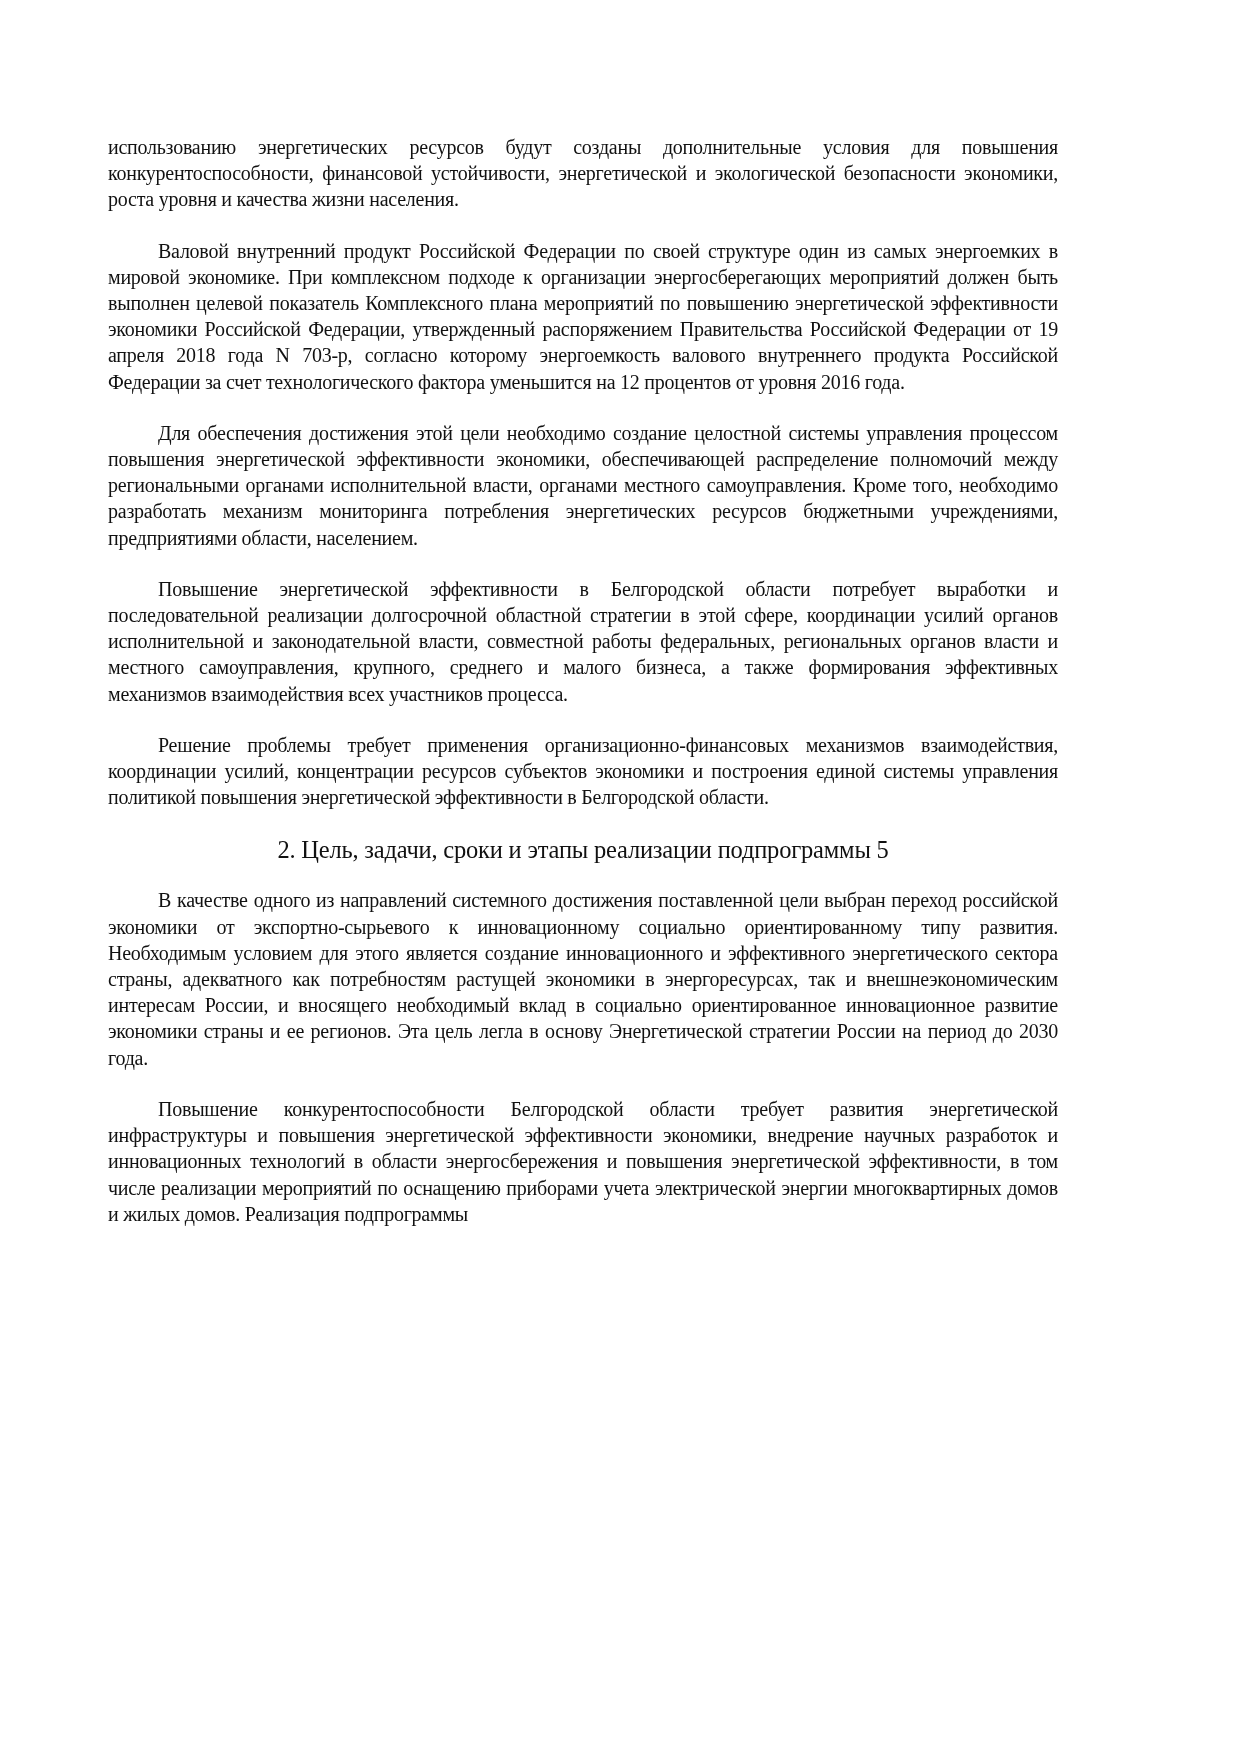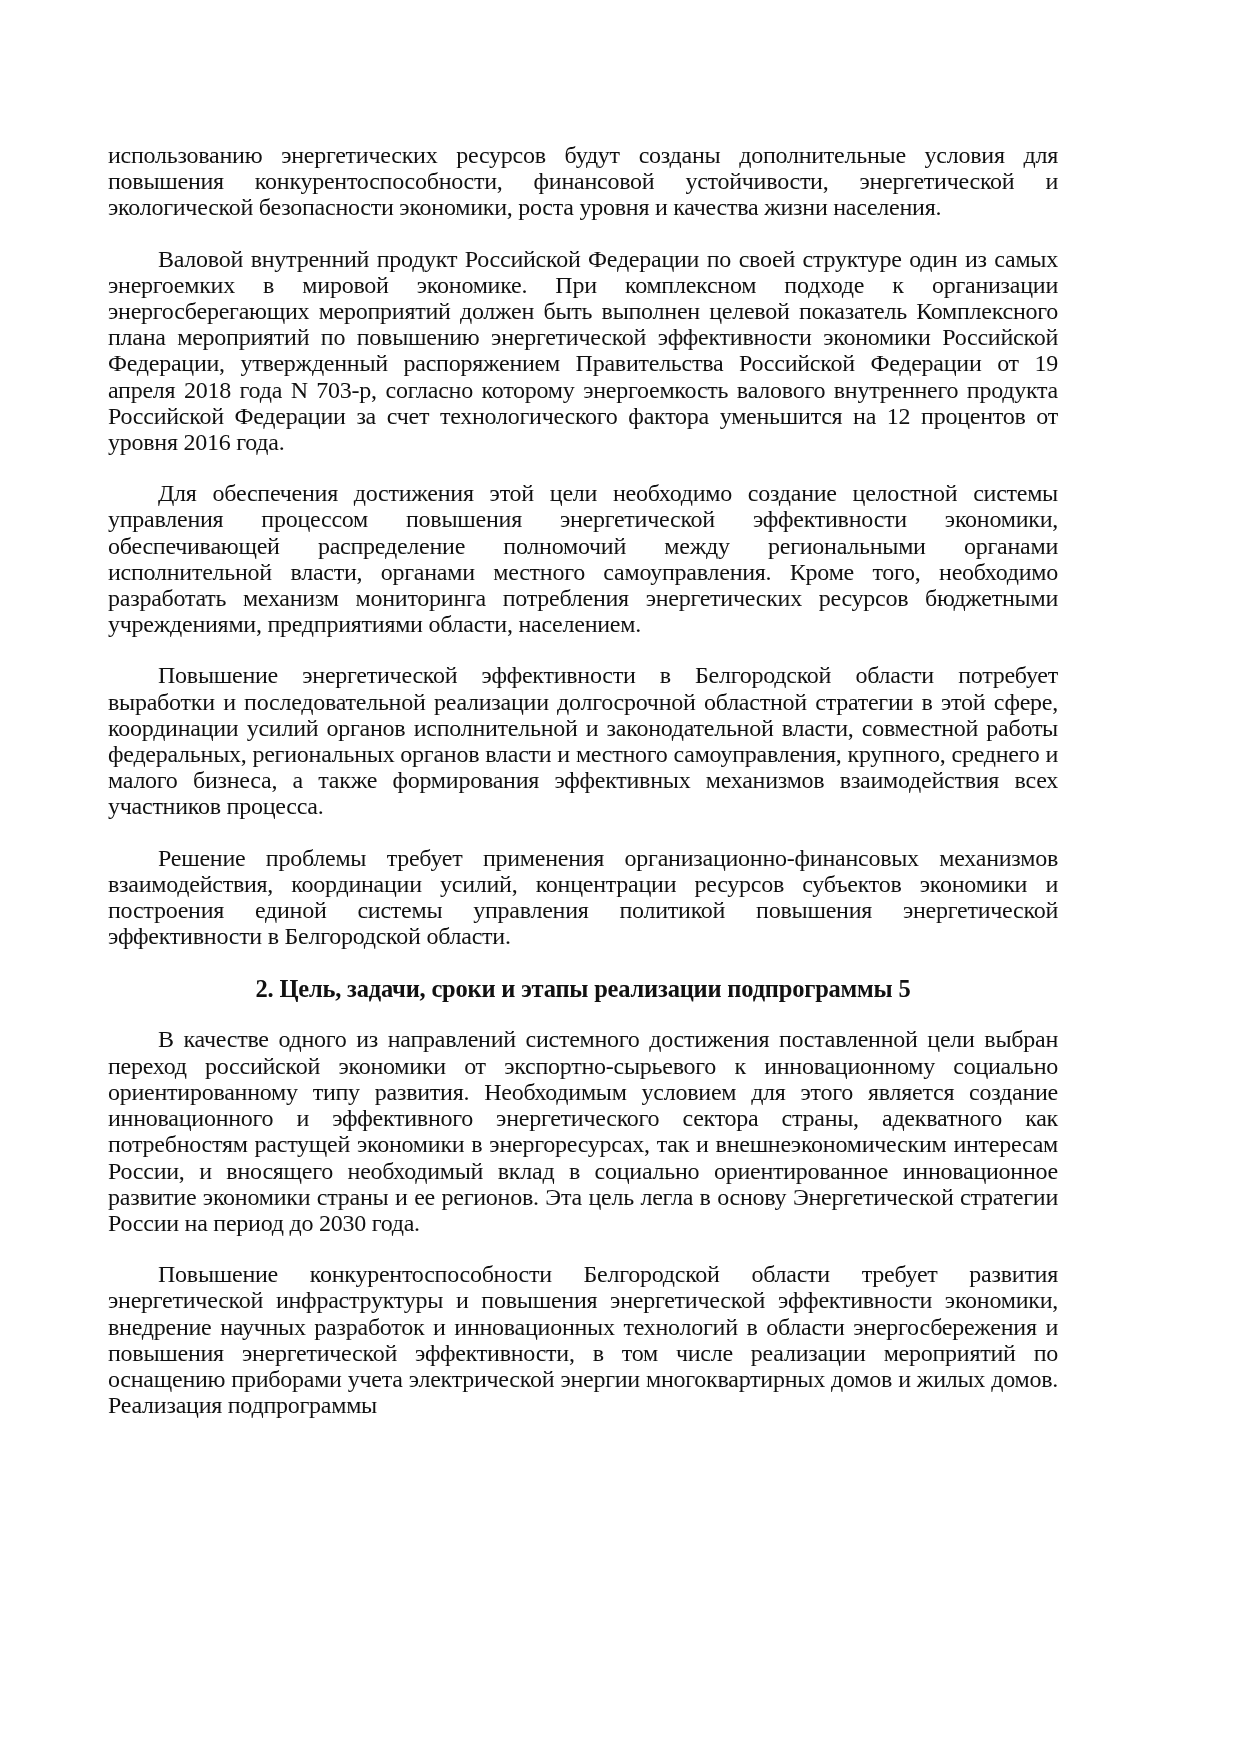--- a/index.html
+++ b/index.html
@@ -15,35 +15,35 @@
       font-family: "Liberation Serif", "DejaVu Serif", serif;
       color: #111111;
     }
     .page {
       position: absolute;
       left: 108px;
       top: 134px;
       width: 950px;
     }
     p.para {
-      margin: 8px 0 25px 0;
-      font-size: 24px;
+      margin: 0 0 25px 0;
+      font-size: 20px;
       line-height: 26.2px;
       text-align: justify;
       text-indent: 50px;
       letter-spacing: -0.25px;
     }
     p.para.noindent {
       text-indent: 0;
     }
     h2.section-title {
       margin: 6px 0 22px 0;
       font-size: 24.5px;
       line-height: 30px;
-      font-weight: bold;
+      font-weight: normal;
       text-align: center;
       letter-spacing: -0.2px;
     }
   </style>
 </head>
 <body>
 
 <div class="page">
   <p class="para noindent">использованию энергетических ресурсов будут созданы дополнительные условия для повышения конкурентоспособности, финансовой устойчивости, энергетической и экологической безопасности экономики, роста уровня и качества жизни населения.</p>
   <p class="para">Валовой внутренний продукт Российской Федерации по своей структуре один из самых энергоемких в мировой экономике. При комплексном подходе к организации энергосберегающих мероприятий должен быть выполнен целевой показатель Комплексного плана мероприятий по повышению энергетической эффективности экономики Российской Федерации, утвержденный распоряжением Правительства Российской Федерации от 19 апреля 2018 года N 703-р, согласно которому энергоемкость валового внутреннего продукта Российской Федерации за счет технологического фактора уменьшится на 12 процентов от уровня 2016 года.</p>

